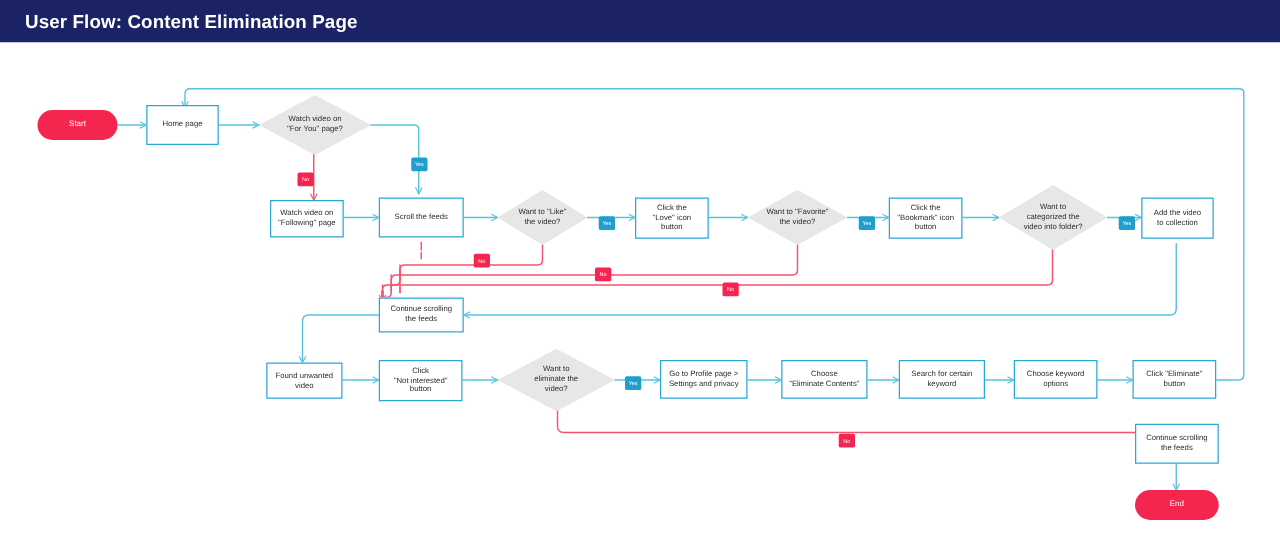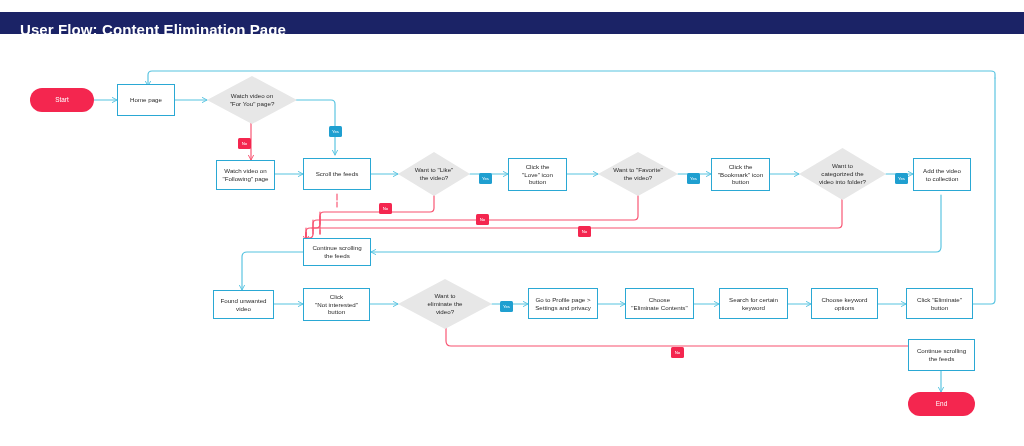--- a/index.html
+++ b/index.html
@@ -4,21 +4,21 @@
 <style>
   html,body{margin:0;padding:0;}
   body{
     width:1024px;height:446px;
     background:#ffffff;
     font-family:"Liberation Sans", sans-serif;
     overflow:hidden;
     position:relative;
   }
   #header{
-    position:absolute;left:0;top:12px;width:1024px;height:34px;
+    position:absolute;left:0;top:0;width:1024px;height:34px;
     background:#1b2366;
     display:flex;align-items:center;
   }
   #header .title{
     color:#ffffff;font-size:15px;font-weight:bold;
     letter-spacing:0.1px;margin-left:20px;
   }
   #canvas{
     position:absolute;left:0;top:34px;width:1024px;height:412px;
     background:#ffffff;

